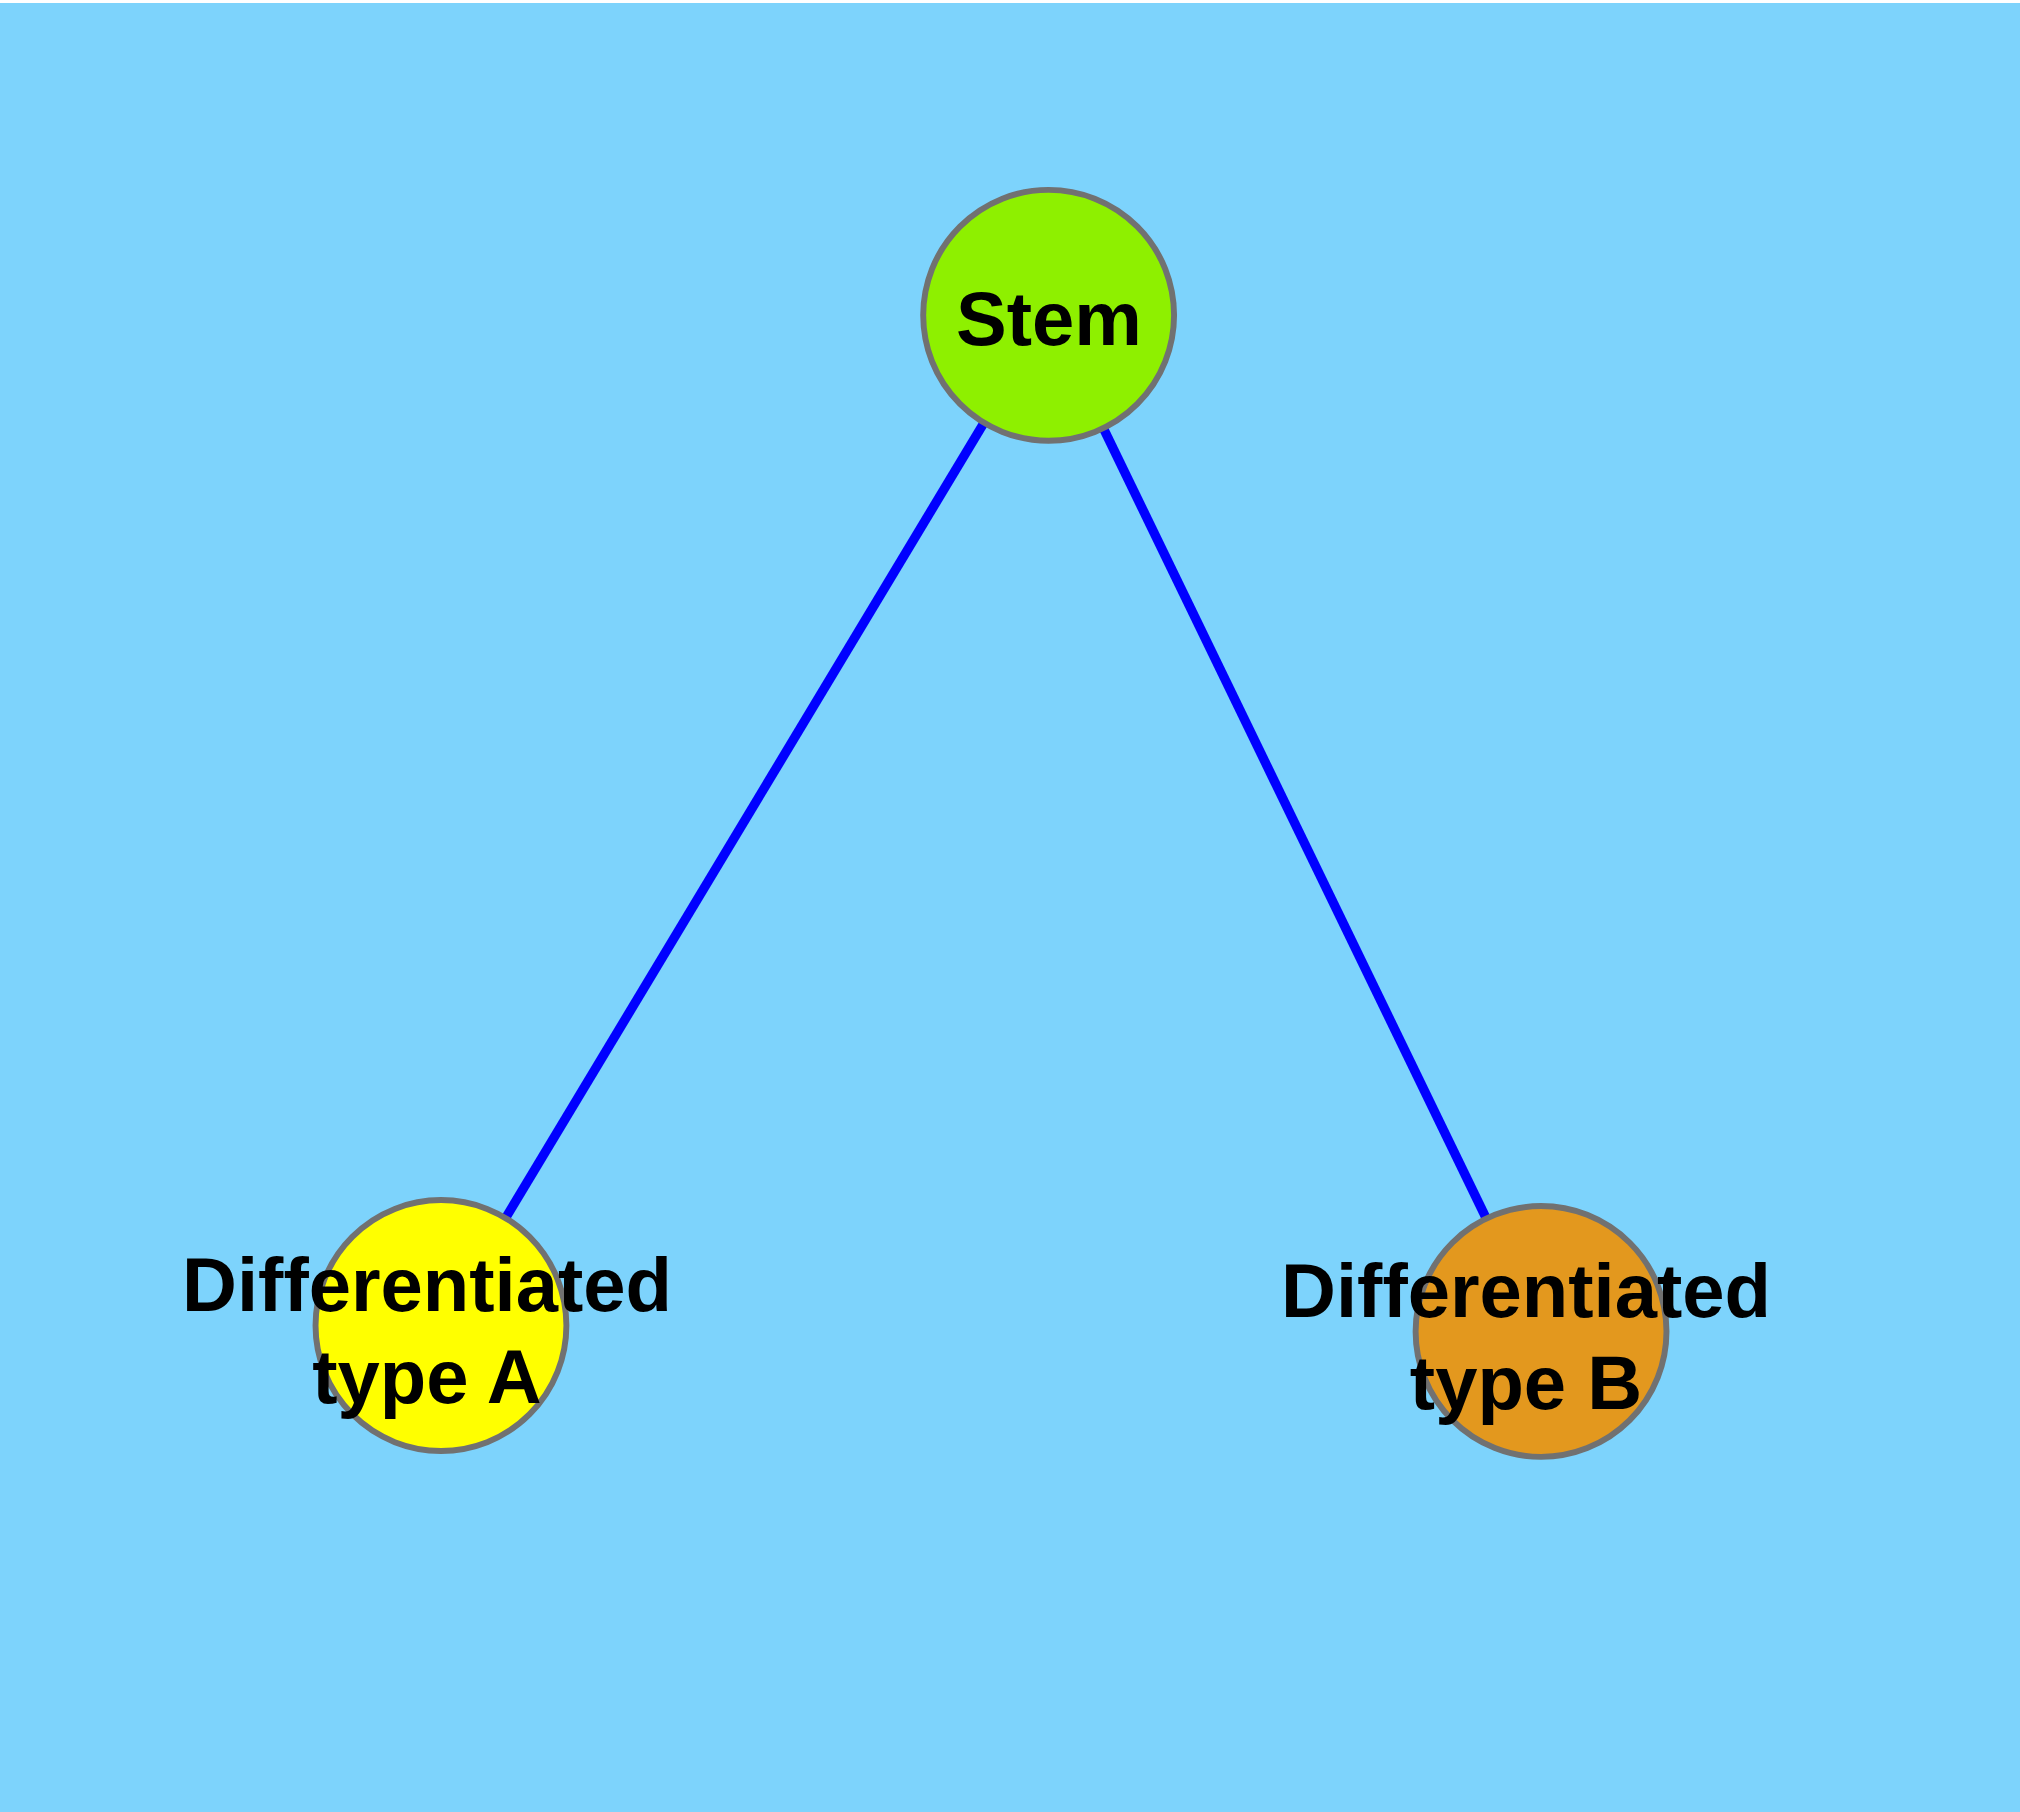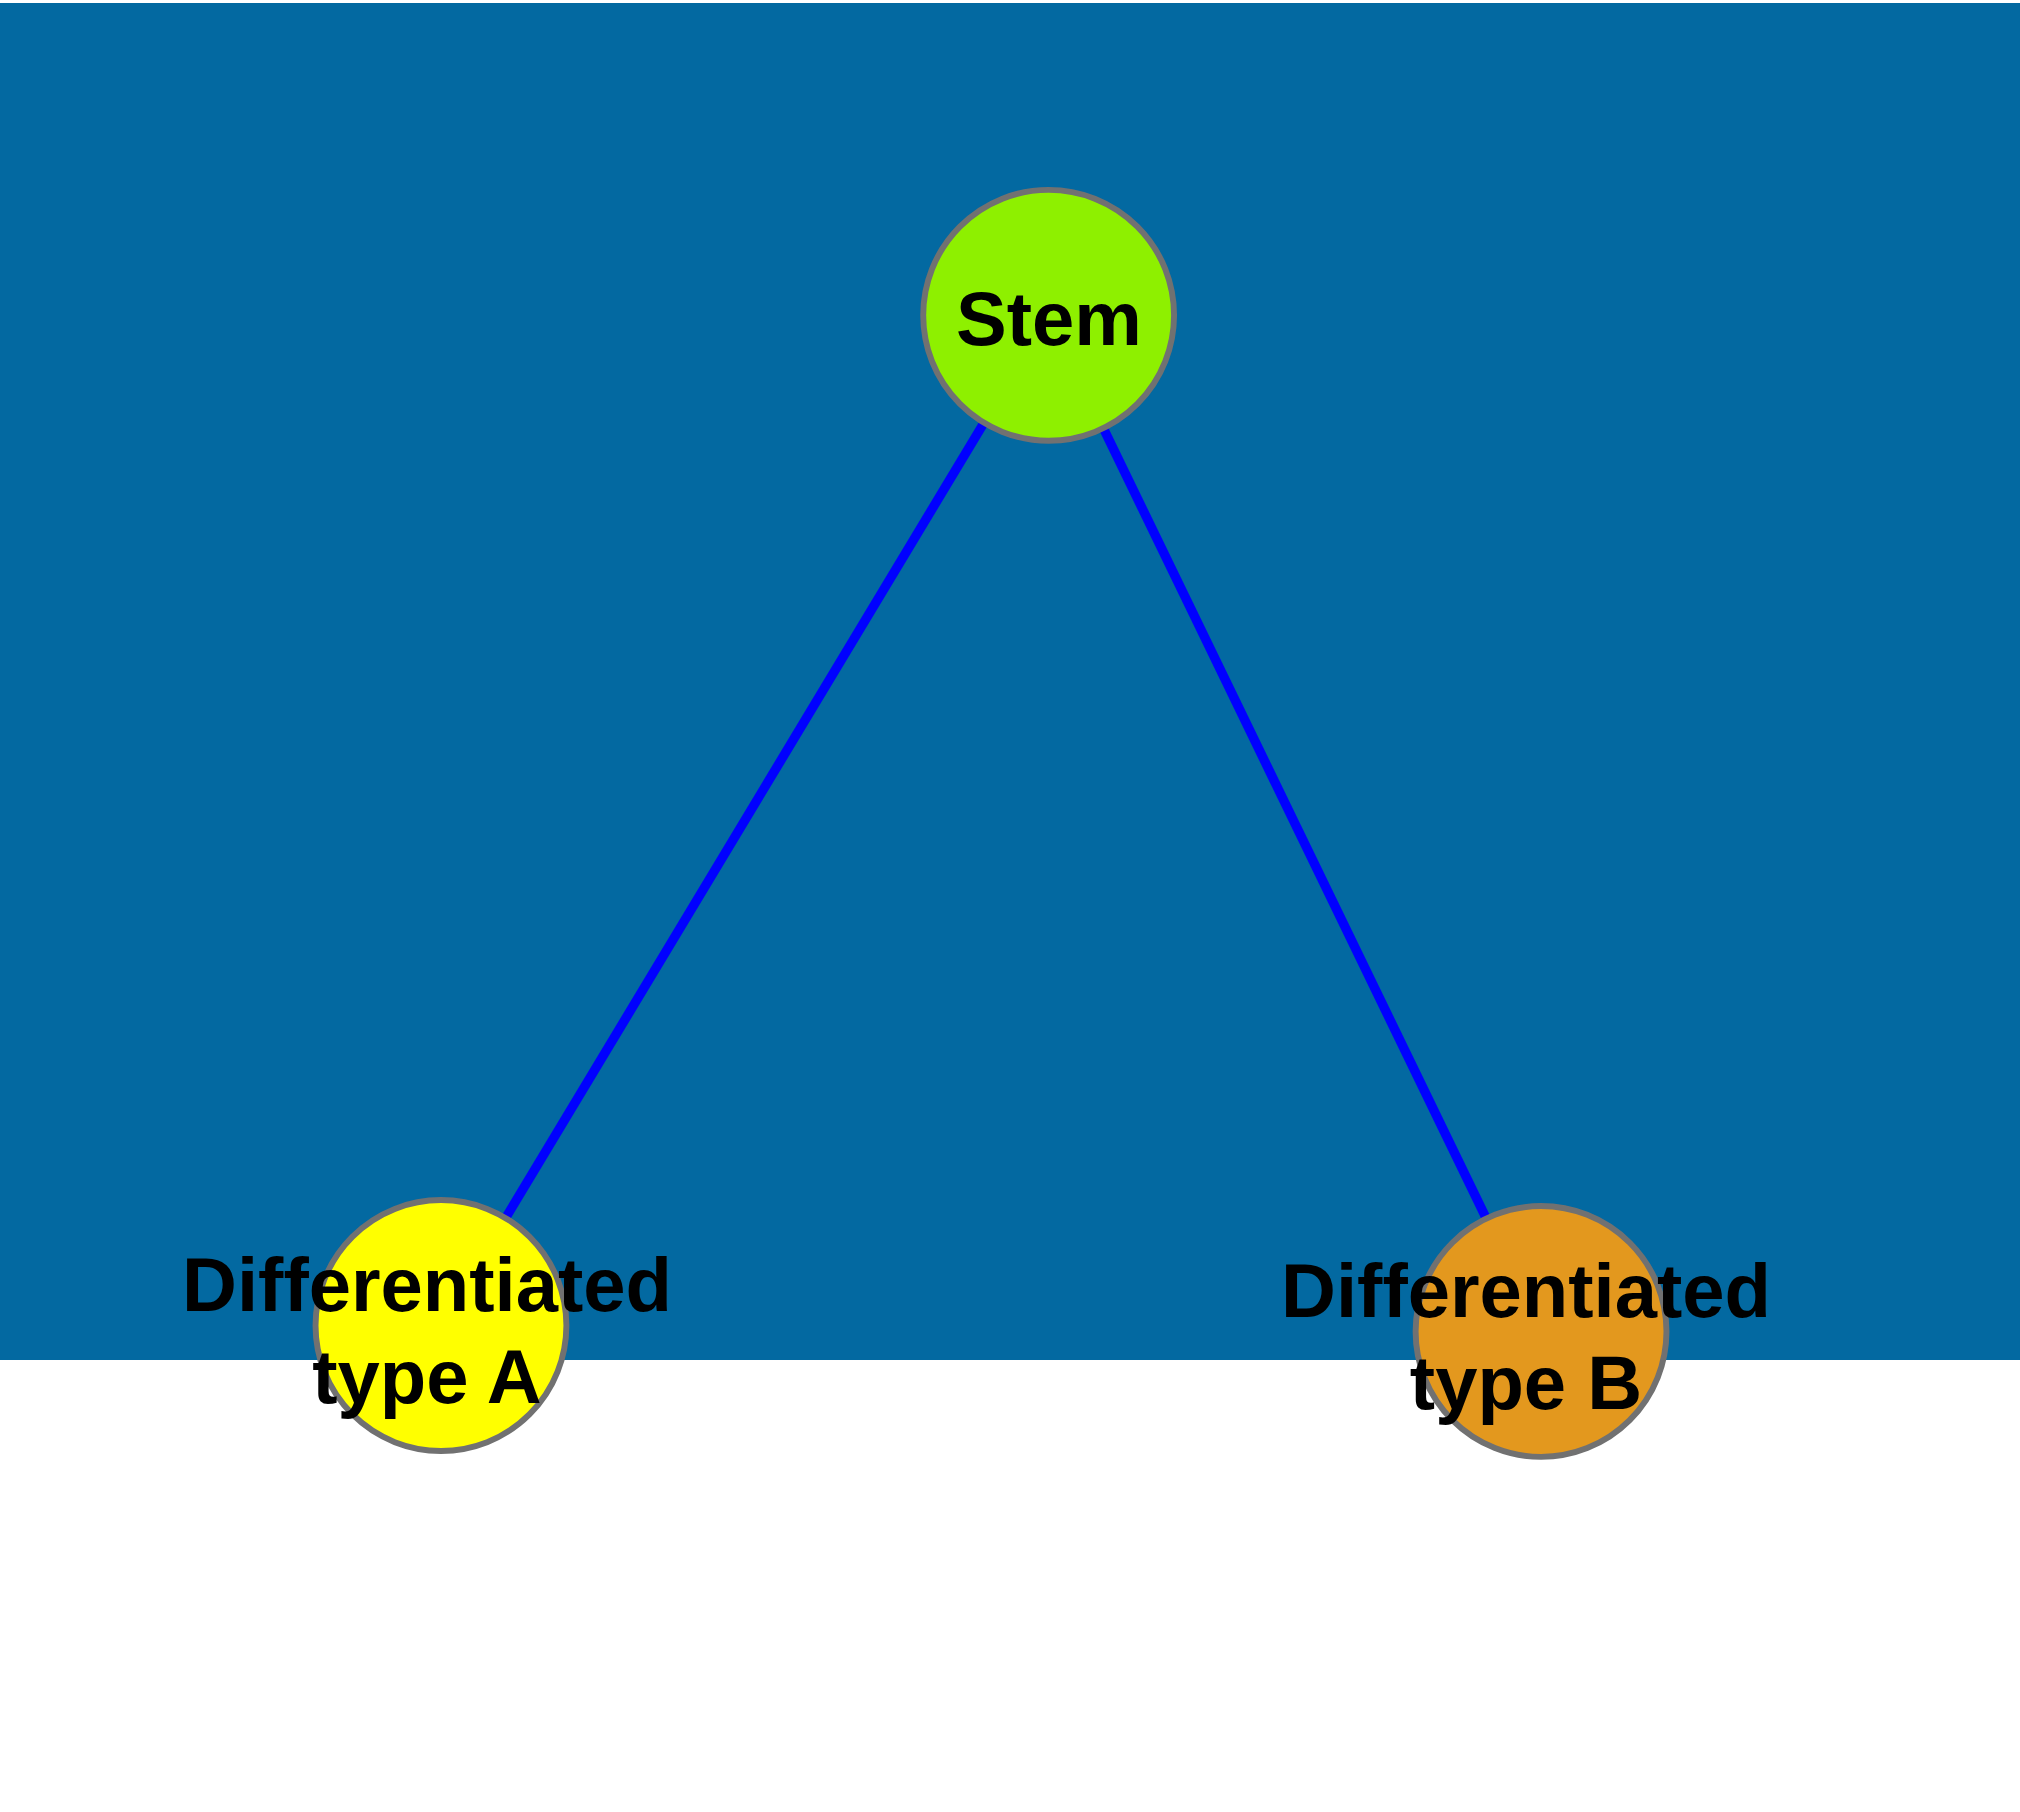--- a/index.html
+++ b/index.html
@@ -8,22 +8,22 @@
   }
   body {
     width: 2021px;
     height: 1812px;
     font-family: "Liberation Sans", sans-serif;
     overflow: hidden;
   }
   .canvas {
     position: relative;
     width: 2021px;
-    height: 1360px;
-    background: #0369a1;
+    height: 1812px;
+    background: #7dd3fc;
   }
   .top-strip {
     position: absolute;
     left: 0;
     top: 0;
     width: 100%;
     height: 3.4px;
     background: #FFFFFF;
   }
   svg.graph {

